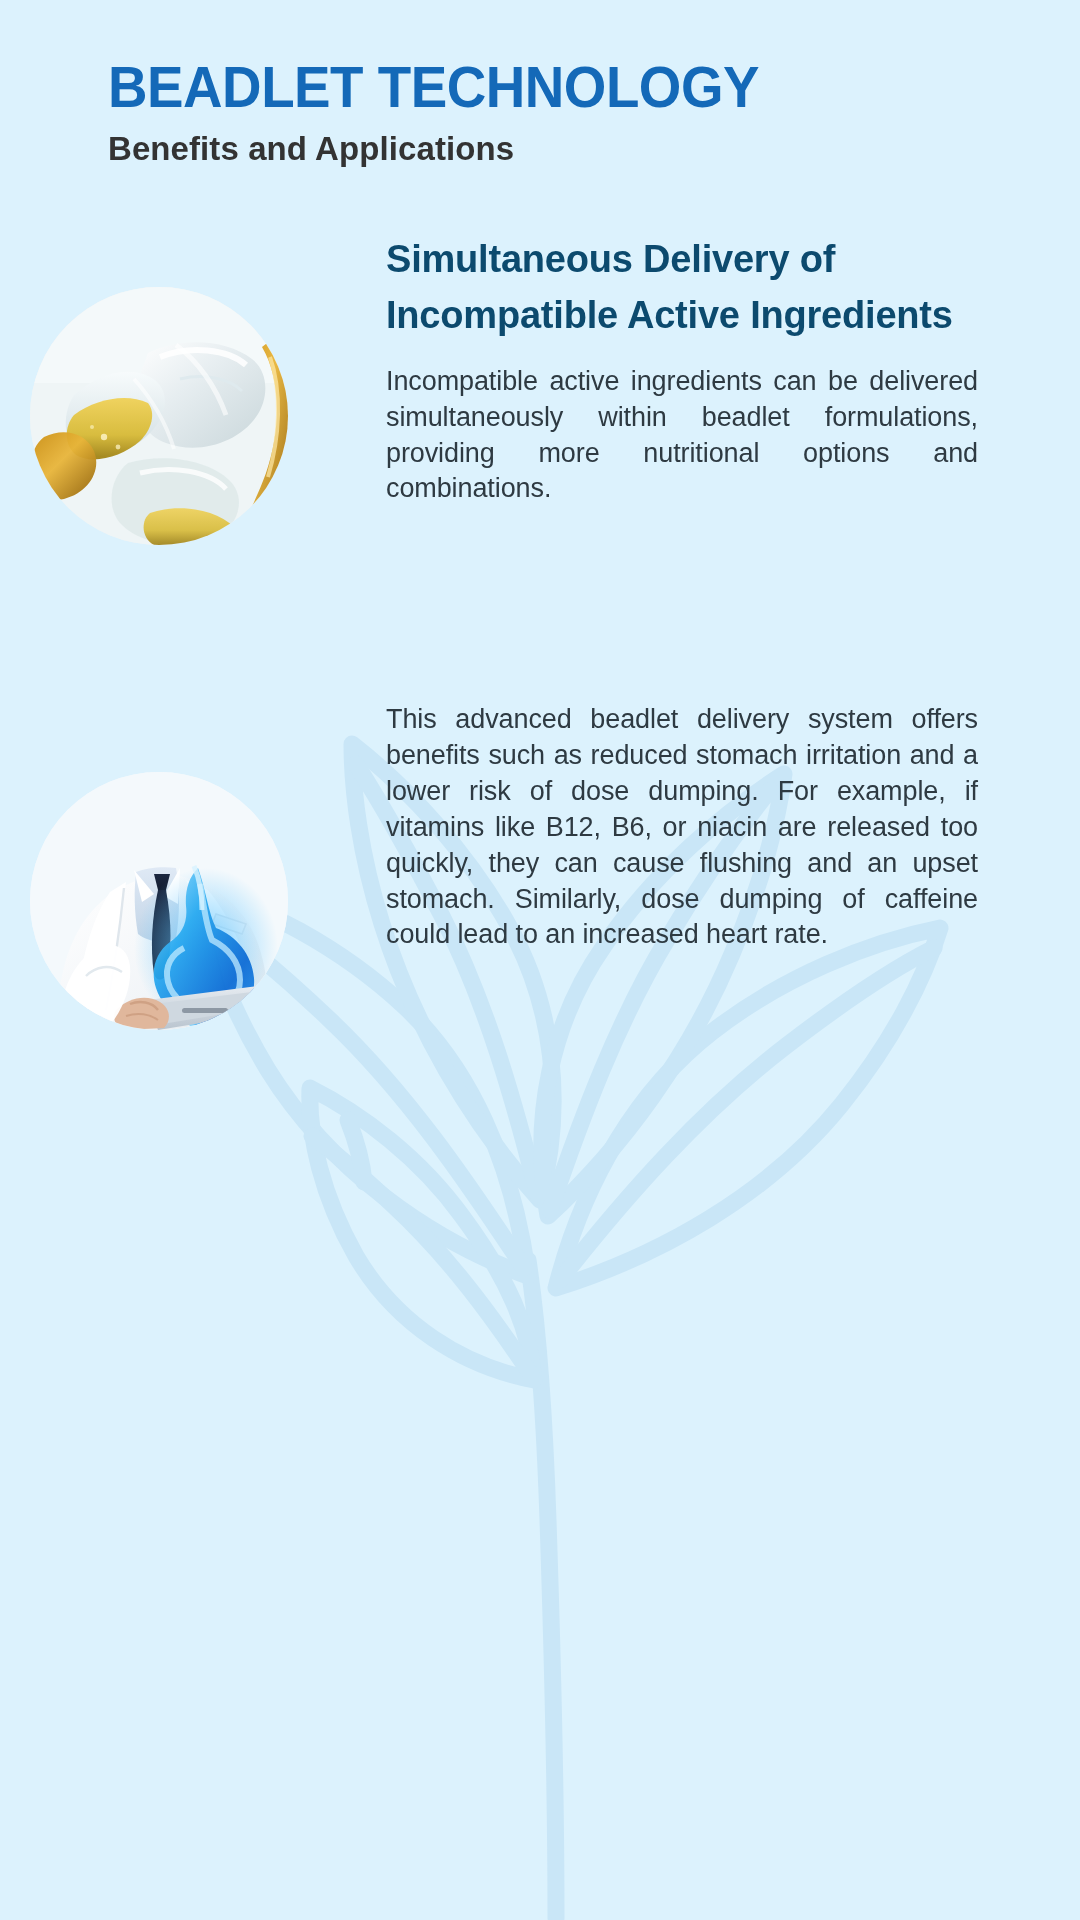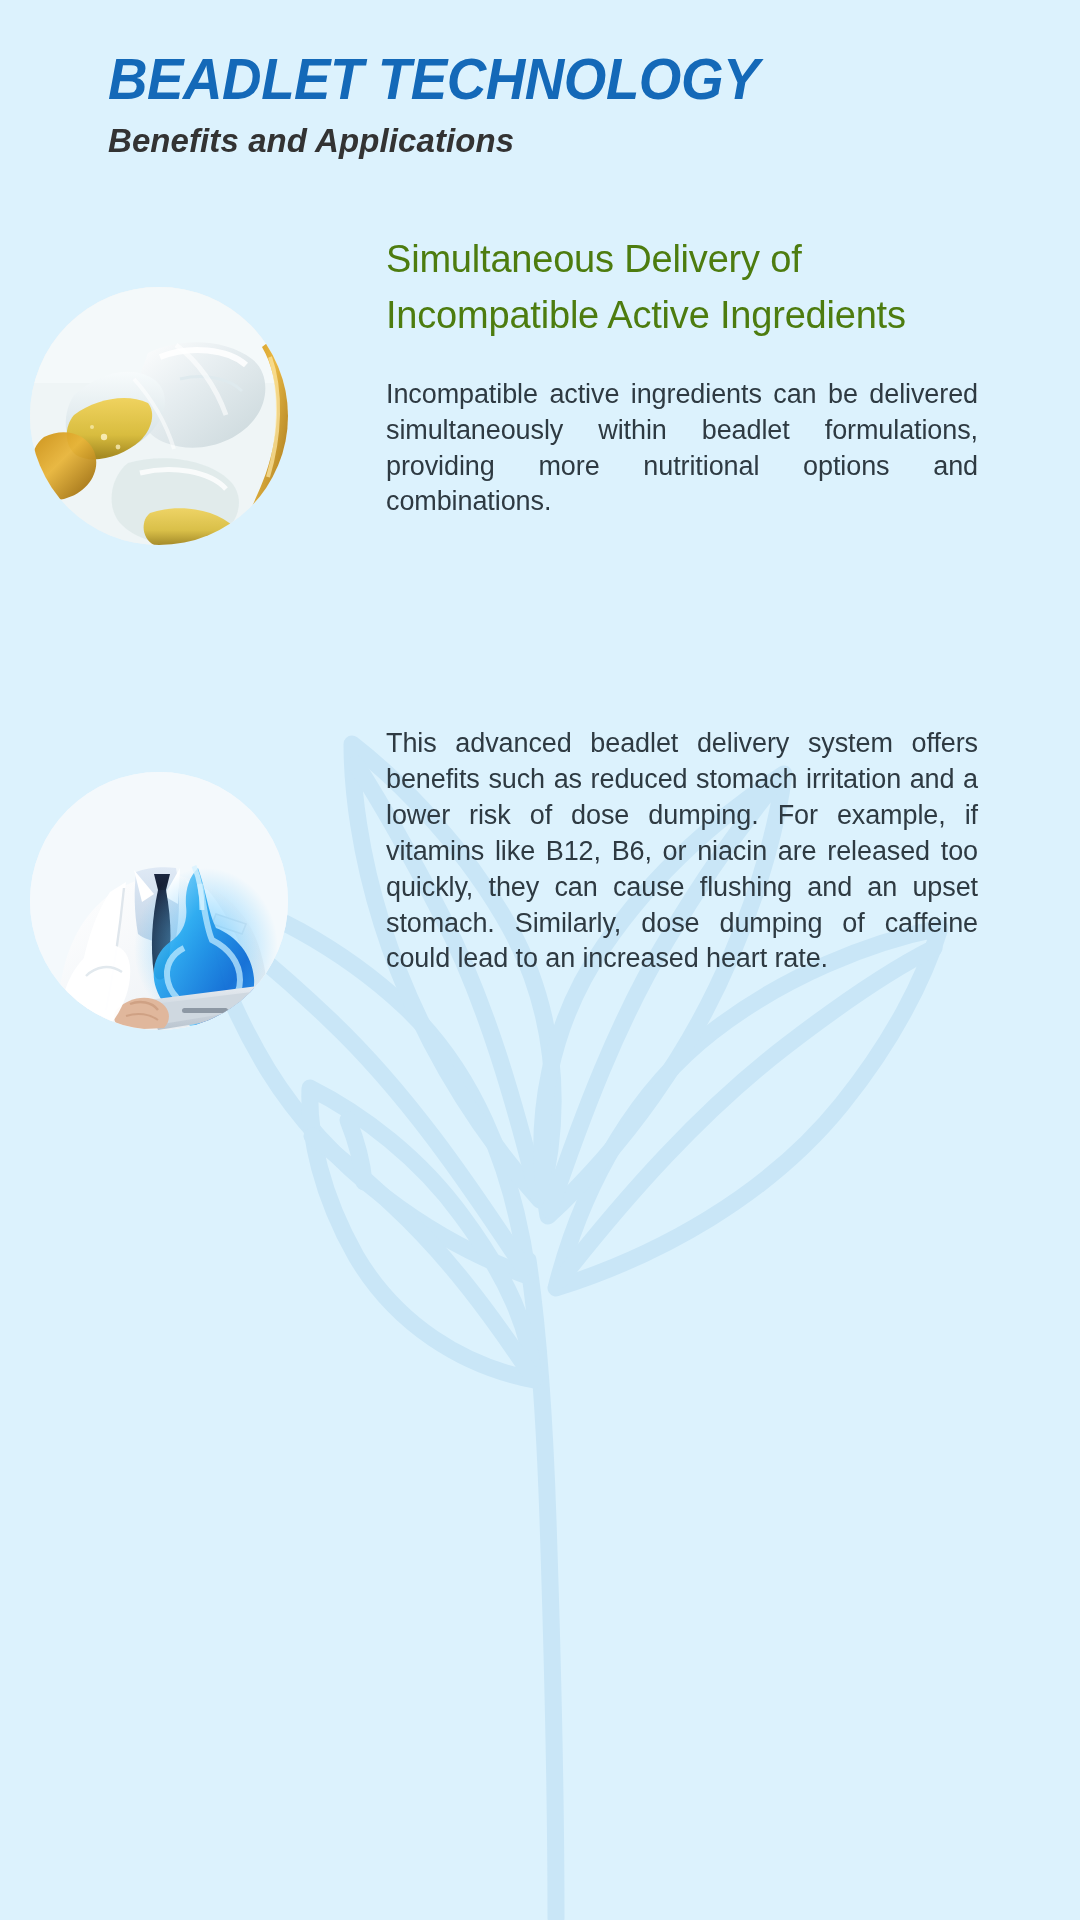--- a/index.html
+++ b/index.html
@@ -14,21 +14,21 @@
   
   #leaf-watermark {
     position:absolute;
     left:0; top:640px;
     width:1080px; height:1280px;
     z-index:0;
     pointer-events:none;
   }
 
   
-  #header { position:absolute; left:108px; top:48px; z-index:3;font-style:italic; }
+  #header { position:absolute; left:108px; top:56px; z-index:3; }
   #page-title {
     font-family:"Liberation Sans Narrow","Liberation Sans", sans-serif;
     font-size:57px;
     font-weight:bold;
     letter-spacing:-0.5px;
     color:#1469b8;
     line-height:1.12;
     white-space:nowrap;
     transform:scaleX(0.96);
     transform-origin:left center;
@@ -62,34 +62,34 @@
 
   .section-body {
     position:absolute;
     left:386px;
     width:592px;
     z-index:3;
   }
 
   .section-heading {
     font-size:38px;
-    font-weight:normal;
-    color:#4d7c0f;
+    font-weight:bold;
+    color:#0c4a6e;
     line-height:1.47;
     letter-spacing:-0.2px;
   }
   .section-text {
     font-size:27px;
     color:#2e3a42;
     line-height:1.33;
     text-align:justify;
-    margin-top:33px;
+    margin-top:20px;
     letter-spacing:-0.1px;
   }
-  #section-2 .section-text { margin-top:44px; }
+  #section-2 .section-text { margin-top:20px; }
 
   
   .glass-scene { position:absolute; inset:0; background:#eef4f5; }
 
   
   .doctor-scene { position:absolute; inset:0; background:#f3f8fb; }
 </style>
 </head>
 <body>
 

